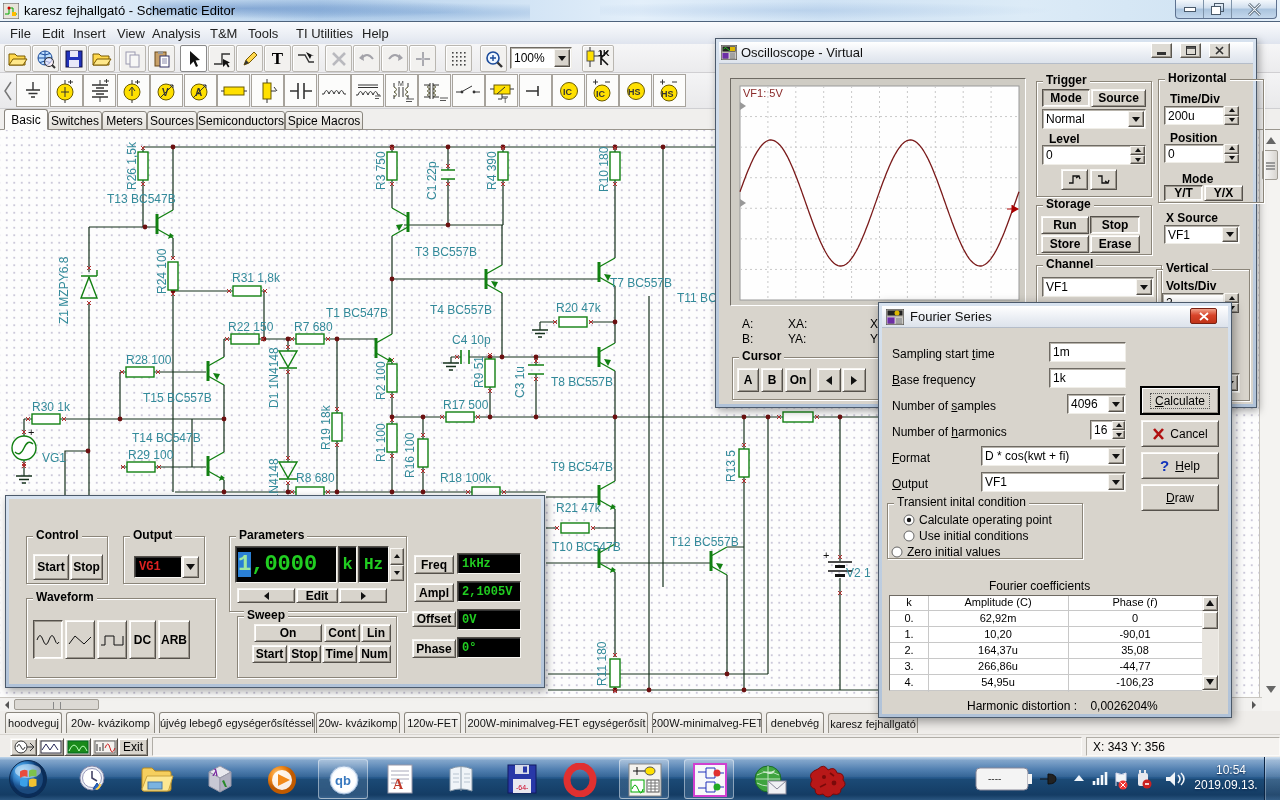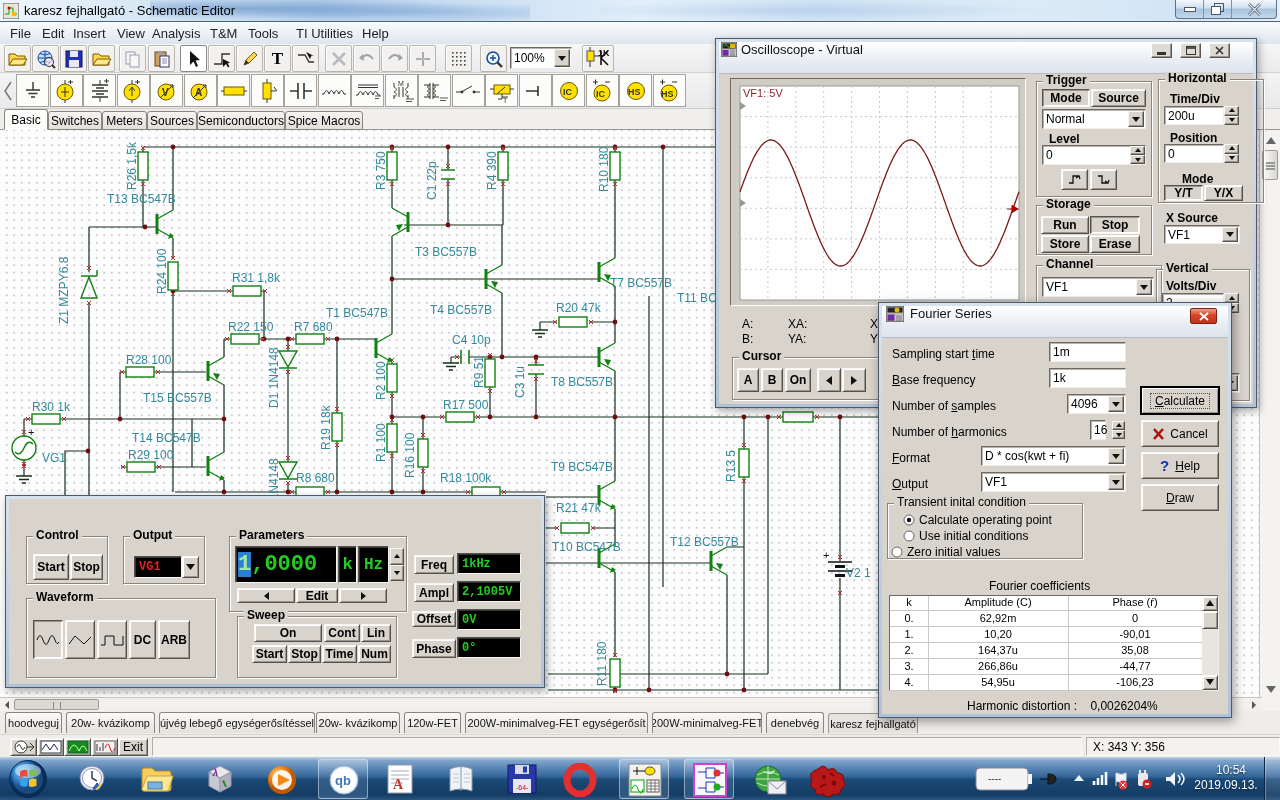--- a/index.html
+++ b/index.html
@@ -14,21 +14,21 @@
 .cb{position:absolute;right:1px;top:1px;bottom:1px;width:16px;background:#d8d4cc;border:1px solid;border-color:#f8f6f2 #55514b #55514b #f8f6f2;box-shadow:inset -1px -1px 0 #9a958c;display:flex;align-items:center;justify-content:center}
 .cb:after{content:"";border:4px solid transparent;border-top:5px solid #111;margin-top:4px}
 .spx{position:absolute;display:flex;flex-direction:column}
 .spx div{flex:1;background:#d8d4cc;border:1px solid;border-color:#f8f6f2 #55514b #55514b #f8f6f2;box-shadow:inset -1px -1px 0 #9a958c;display:flex;align-items:center;justify-content:center}
 .spx div:after{content:"";border:3px solid transparent}
 .spx div.u:after{border-bottom:4px solid #111;margin-top:-4px}
 .spx div.d:after{border-top:4px solid #111;margin-bottom:-3px}
 .lcd{position:absolute;background:#000;border:1px solid;border-color:#55514b #f8f6f2 #f8f6f2 #55514b;box-shadow:inset 1px 1px 0 #333;color:#21cd21;font:bold 12px "Liberation Mono",monospace;display:flex;align-items:center;padding-left:4px}
 .dlg{position:absolute;background:#d8d4cc;border:1px solid #4c5a6b}
 .dframe{position:absolute;left:0;top:0;right:0;bottom:0;border:3px solid;border-image:linear-gradient(#d7e2ef,#b0c2d8) 1;pointer-events:none}
-.dtitle{position:absolute;left:3px;top:3px;right:3px;height:32px;background:linear-gradient(#ffffff,#e9edf3 60%,#dde3ec);border-bottom:1px solid #b5bdc9;display:flex;align-items:flex-start;font:13px "Liberation Sans",sans-serif;color:#111}
+.dtitle{position:absolute;left:3px;top:3px;right:3px;height:22px;background:linear-gradient(#ffffff,#e9edf3 60%,#dde3ec);border-bottom:1px solid #b5bdc9;display:flex;align-items:center;font:13px "Liberation Sans",sans-serif;color:#111}
 .tbtn{position:absolute;width:21px;height:15px;background:#dedbd4;border:1px solid;border-color:#fff #5a564f #5a564f #fff;box-shadow:inset -1px -1px 0 #9a958c;display:flex;align-items:center;justify-content:center;font:bold 10px "Liberation Sans",sans-serif}
 .lbl{position:absolute;font:12px "Liberation Sans",sans-serif;color:#000;white-space:nowrap}
 .blbl{position:absolute;font:bold 12px "Liberation Sans",sans-serif;color:#000;white-space:nowrap}
 .tb1b{position:absolute;width:27px;height:27px;background:#f2f1ef;border:1px solid #b9b6b0;border-radius:2px;box-shadow:inset 1px 1px 0 #fff;display:flex;align-items:center;justify-content:center}
 .tb2b{position:absolute;width:33px;height:33px;background:#fcfcfb;border:1px solid #a7a39c;display:flex;align-items:center;justify-content:center}
 .ftab{position:absolute;top:712px;height:21px;white-space:nowrap;overflow:hidden;background:linear-gradient(#fbfaf9,#e4e1da);border:1px solid #8a867e;border-bottom:none;border-radius:3px 3px 0 0;font:11px "Liberation Sans",sans-serif;display:flex;align-items:center;justify-content:center;color:#111}
 </style></head><body>
 <div id="scr">
     <div class="a" style="left:0;top:0;width:1280px;height:22px;background:linear-gradient(90deg,#eef5fb 0%,#d5e6f5 12%,#b6d1ec 25%,#c9def2 36%,#e3effa 50%,#cfe2f4 64%,#dcebf7 80%,#d3e5f4 92%,#e5f0fa 100%);border-bottom:1px solid #4e637c">
 <div class="a" style="left:150px;top:0;width:380px;height:21px;background:radial-gradient(ellipse at 25% 40%,rgba(60,110,180,.45),transparent 60%),radial-gradient(ellipse at 75% 60%,rgba(90,140,200,.35),transparent 55%)"></div>
@@ -851,21 +851,21 @@
             <path d="M1 1 L9 8 M9 1 L1 8" stroke="#fff" stroke-width="1.8"></path>
           </svg>
         </div></div>
       <span class="lbl" style="left:13px;top:44px">Sampling start <u>t</u>ime</span>
       <div class="in" style="left:170px;top:39px;width:77px;height:20px">1m</div>
       <span class="lbl" style="left:13px;top:70px"><u>B</u>ase frequency</span>
       <div class="in" style="left:170px;top:65px;width:77px;height:20px">1k</div>
       <span class="lbl" style="left:13px;top:96px">Number of <u>s</u>amples</span>
       <div class="in" style="left:188px;top:91px;width:59px;height:20px">4096<div class="cb"></div></div>
       <span class="lbl" style="left:13px;top:122px">Number of <u>h</u>armonics</span>
-      <div class="in" style="left:211px;top:117px;width:16px;height:20px">16</div>
+      <div class="in" style="left:211px;top:117px;width:36px;height:20px">16</div>
       <div class="spx" style="left:233px;top:118px;width:13px;height:18px">
         <div class="u"></div>
         <div class="d"></div>
       </div>
       <span class="lbl" style="left:13px;top:148px"><u>F</u>ormat</span>
       <div class="in" style="left:102px;top:143px;width:145px;height:20px">D * cos(kwt + fi)<div class="cb"></div></div>
       <span class="lbl" style="left:13px;top:174px"><u>O</u>utput</span>
       <div class="in" style="left:102px;top:169px;width:145px;height:20px">VF1<div class="cb"></div></div>
       <div class="gb" style="left:8px;top:200px;width:196px;height:56px">
         <i>Transient inital condition</i>

